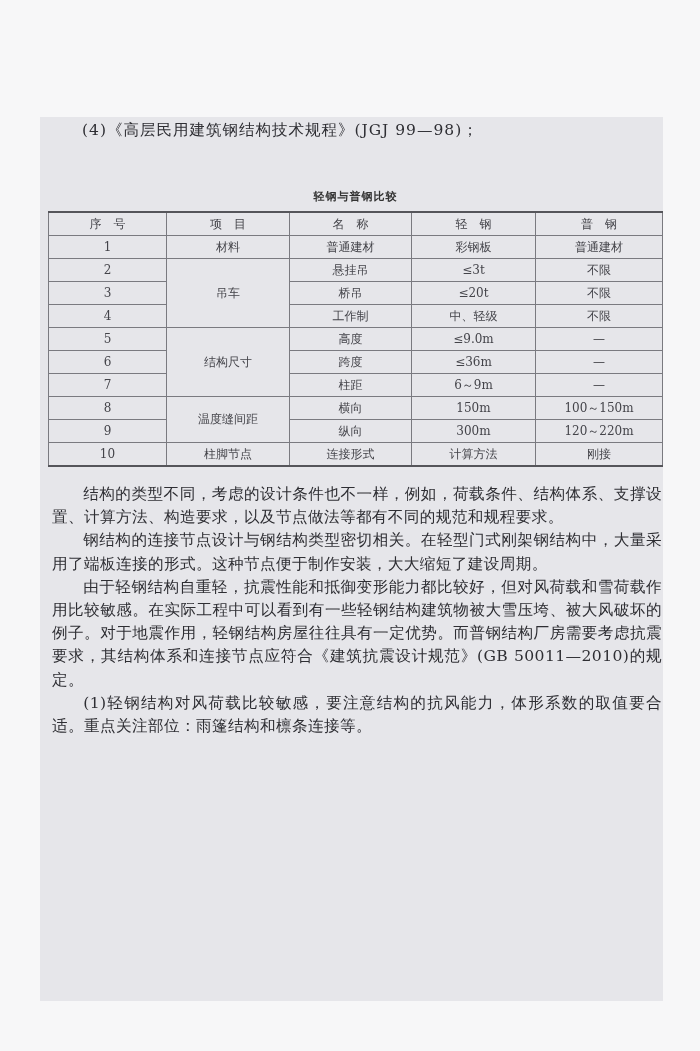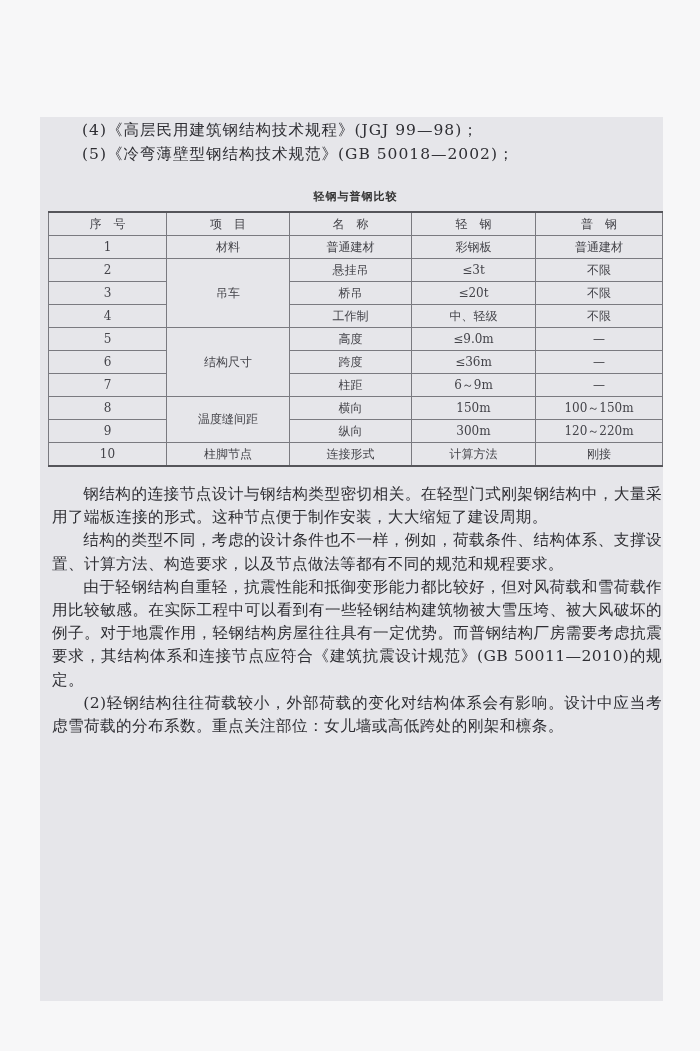--- a/index.html
+++ b/index.html
@@ -46,21 +46,20 @@
   }
   .body-text p { margin: 0; text-indent: 2em; }
 </style>
 </head>
 <body>
 
 <div class="panel"></div>
 
 <div class="refs">
   <div>(4)《高层民用建筑钢结构技术规程》(JGJ 99—98)；</div>
-  <div>(5)《冷弯薄壁型钢结构技术规范》(GB 50018—2002)；</div>
 </div>
 
 <div class="table-title">轻钢与普钢比较</div>
 
 <table class="cmp">
   <colgroup>
       <col class="c1">
       <col class="c2">
       <col class="c3">
       <col class="c4">
@@ -138,17 +137,17 @@
       <td>10</td>
       <td>柱脚节点</td>
       <td>连接形式</td>
       <td>计算方法</td>
       <td>刚接</td>
     </tr>
   </tbody>
 </table>
 
 <div class="body-text">
+  <p>结构的类型不同，考虑的设计条件也不一样，例如，荷载条件、结构体系、支撑设置、计算方法、构造要求，以及节点做法等都有不同的规范和规程要求。</p>
   <p>钢结构的连接节点设计与钢结构类型密切相关。在轻型门式刚架钢结构中，大量采用了端板连接的形式。这种节点便于制作安装，大大缩短了建设周期。</p>
-  <p>结构的类型不同，考虑的设计条件也不一样，例如，荷载条件、结构体系、支撑设置、计算方法、构造要求，以及节点做法等都有不同的规范和规程要求。</p>
   <p>由于轻钢结构自重轻，抗震性能和抵御变形能力都比较好，但对风荷载和雪荷载作用比较敏感。在实际工程中可以看到有一些轻钢结构建筑物被大雪压垮、被大风破坏的例子。对于地震作用，轻钢结构房屋往往具有一定优势。而普钢结构厂房需要考虑抗震要求，其结构体系和连接节点应符合《建筑抗震设计规范》(GB 50011—2010)的规定。</p>
-  <p>(2)轻钢结构往往荷载较小，外部荷载的变化对结构体系会有影响。设计中应当考虑雪荷载的分布系数。重点关注部位：女儿墙或高低跨处的刚架和檩条。</p>
+  <p>(1)轻钢结构对风荷载比较敏感，要注意结构的抗风能力，体形系数的取值要合适。重点关注部位：雨篷结构和檩条连接等。</p>
 </div>
 
 </body></html>

